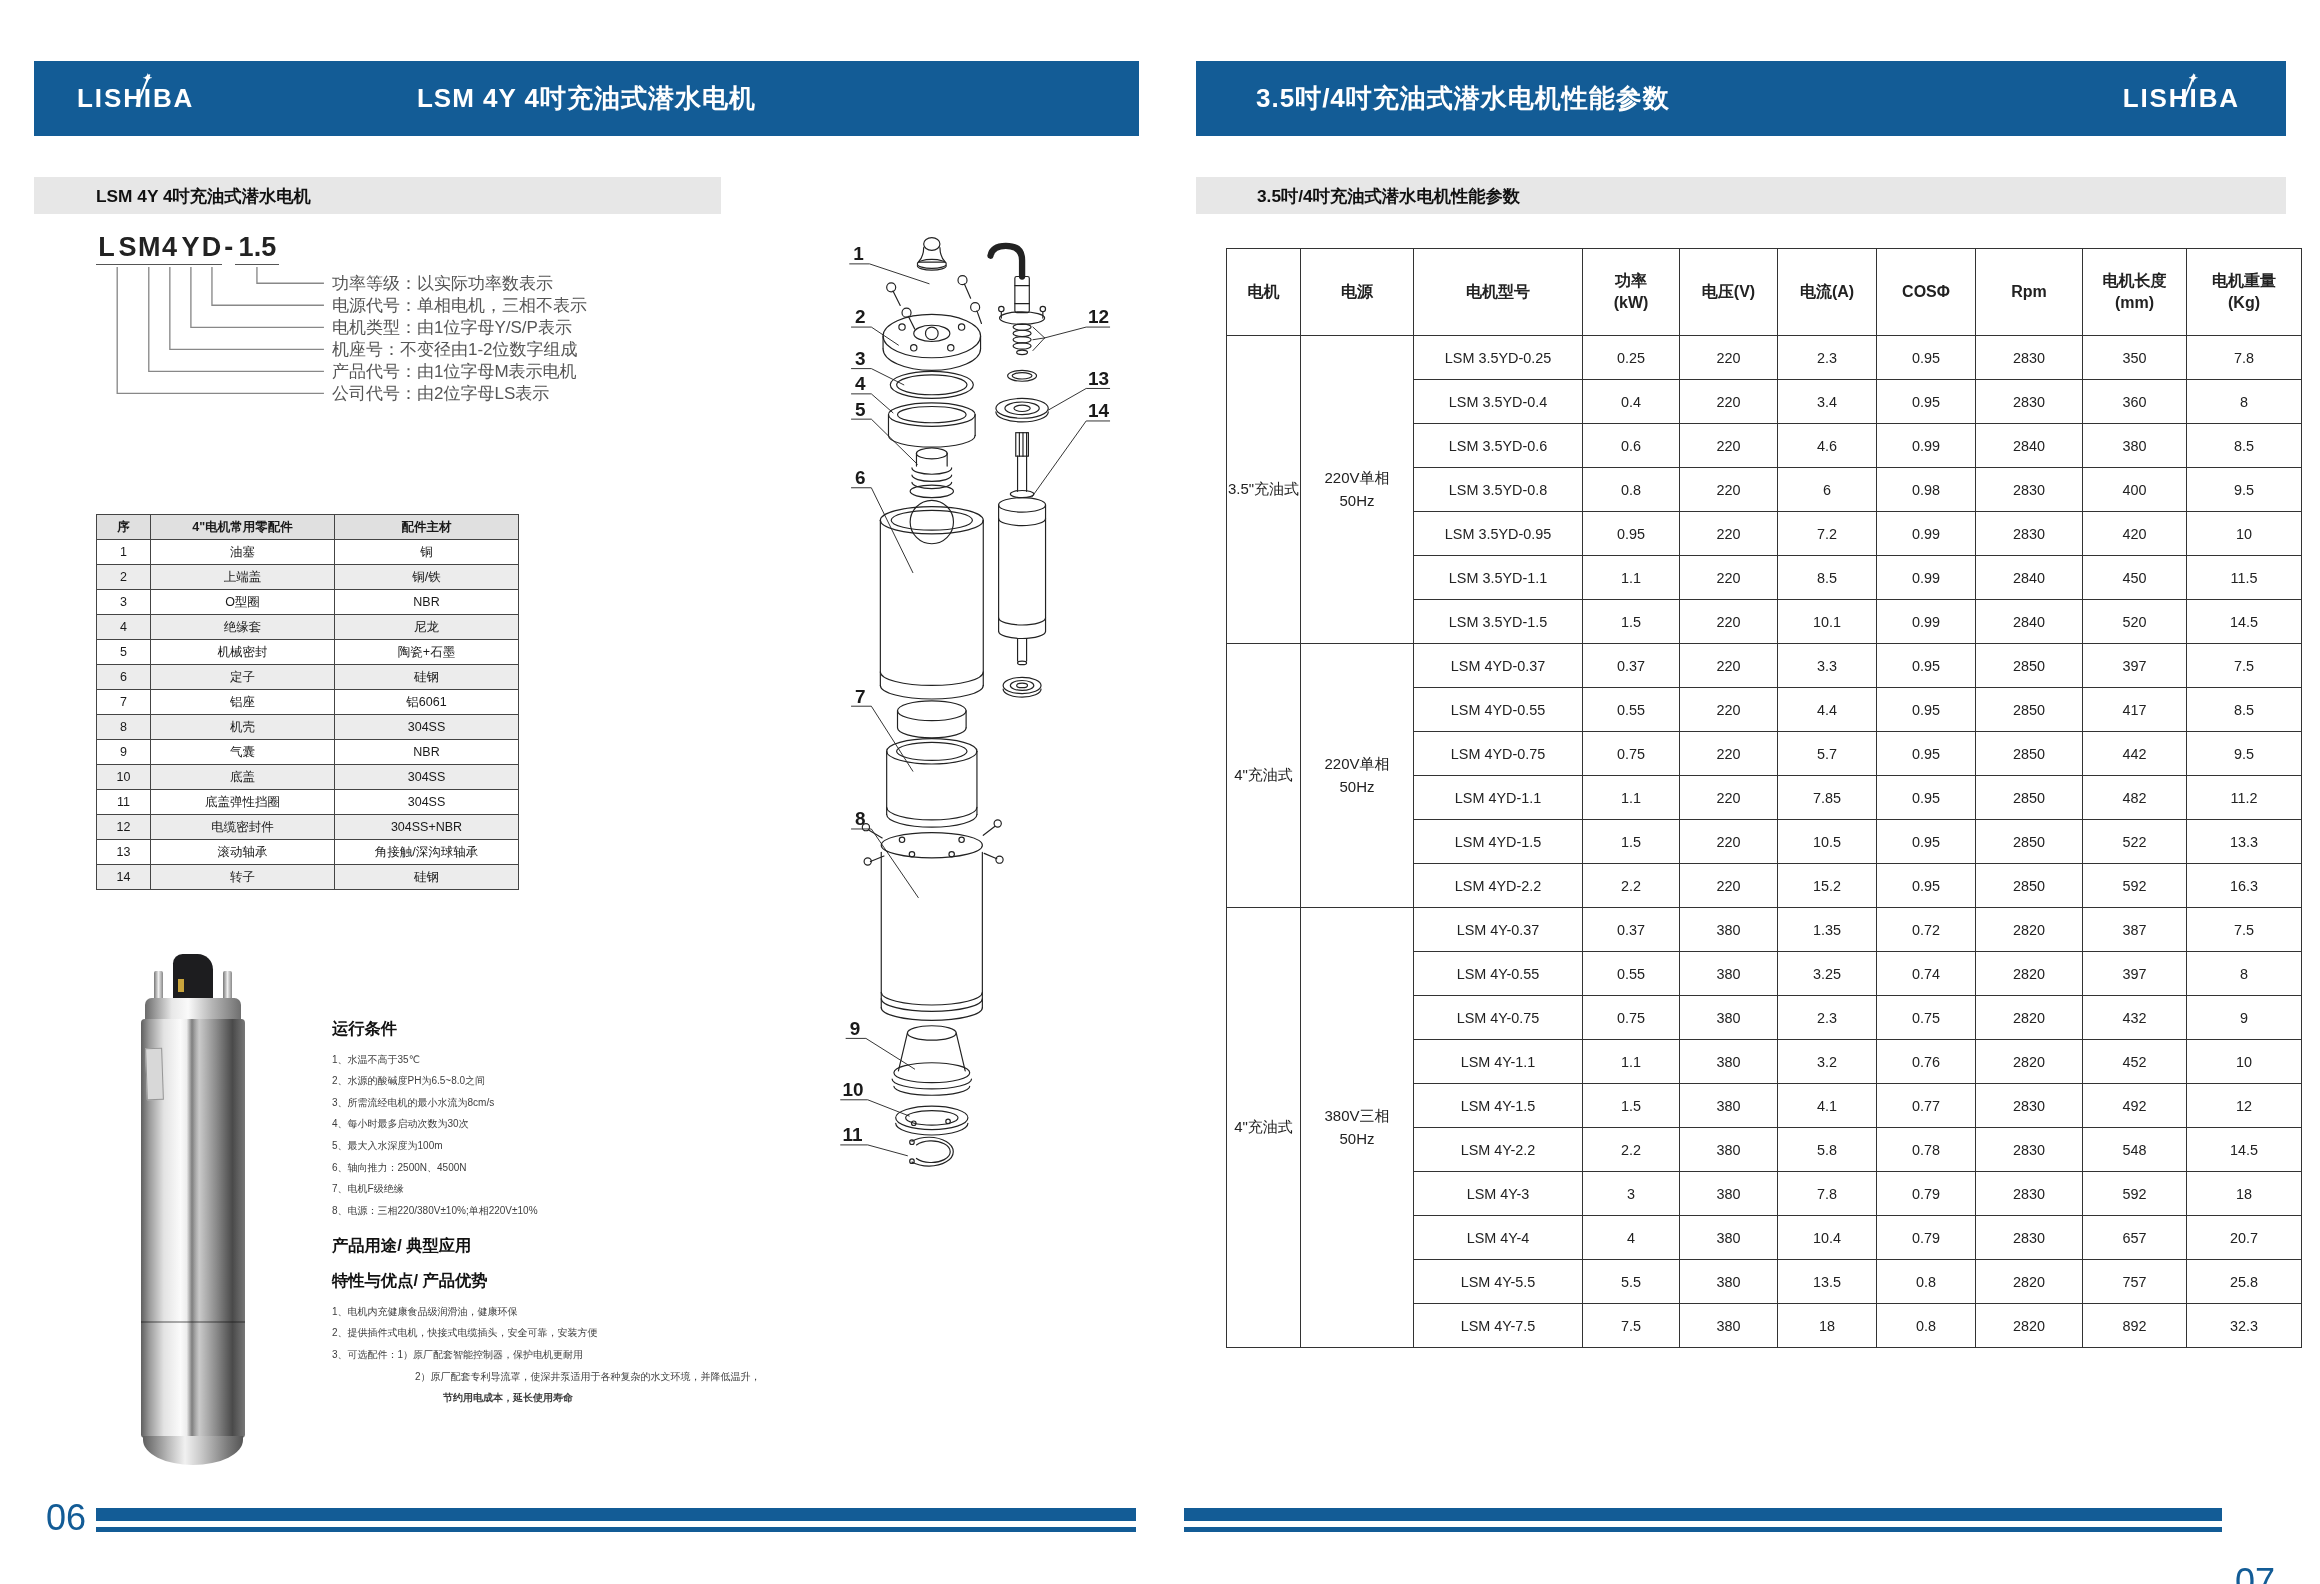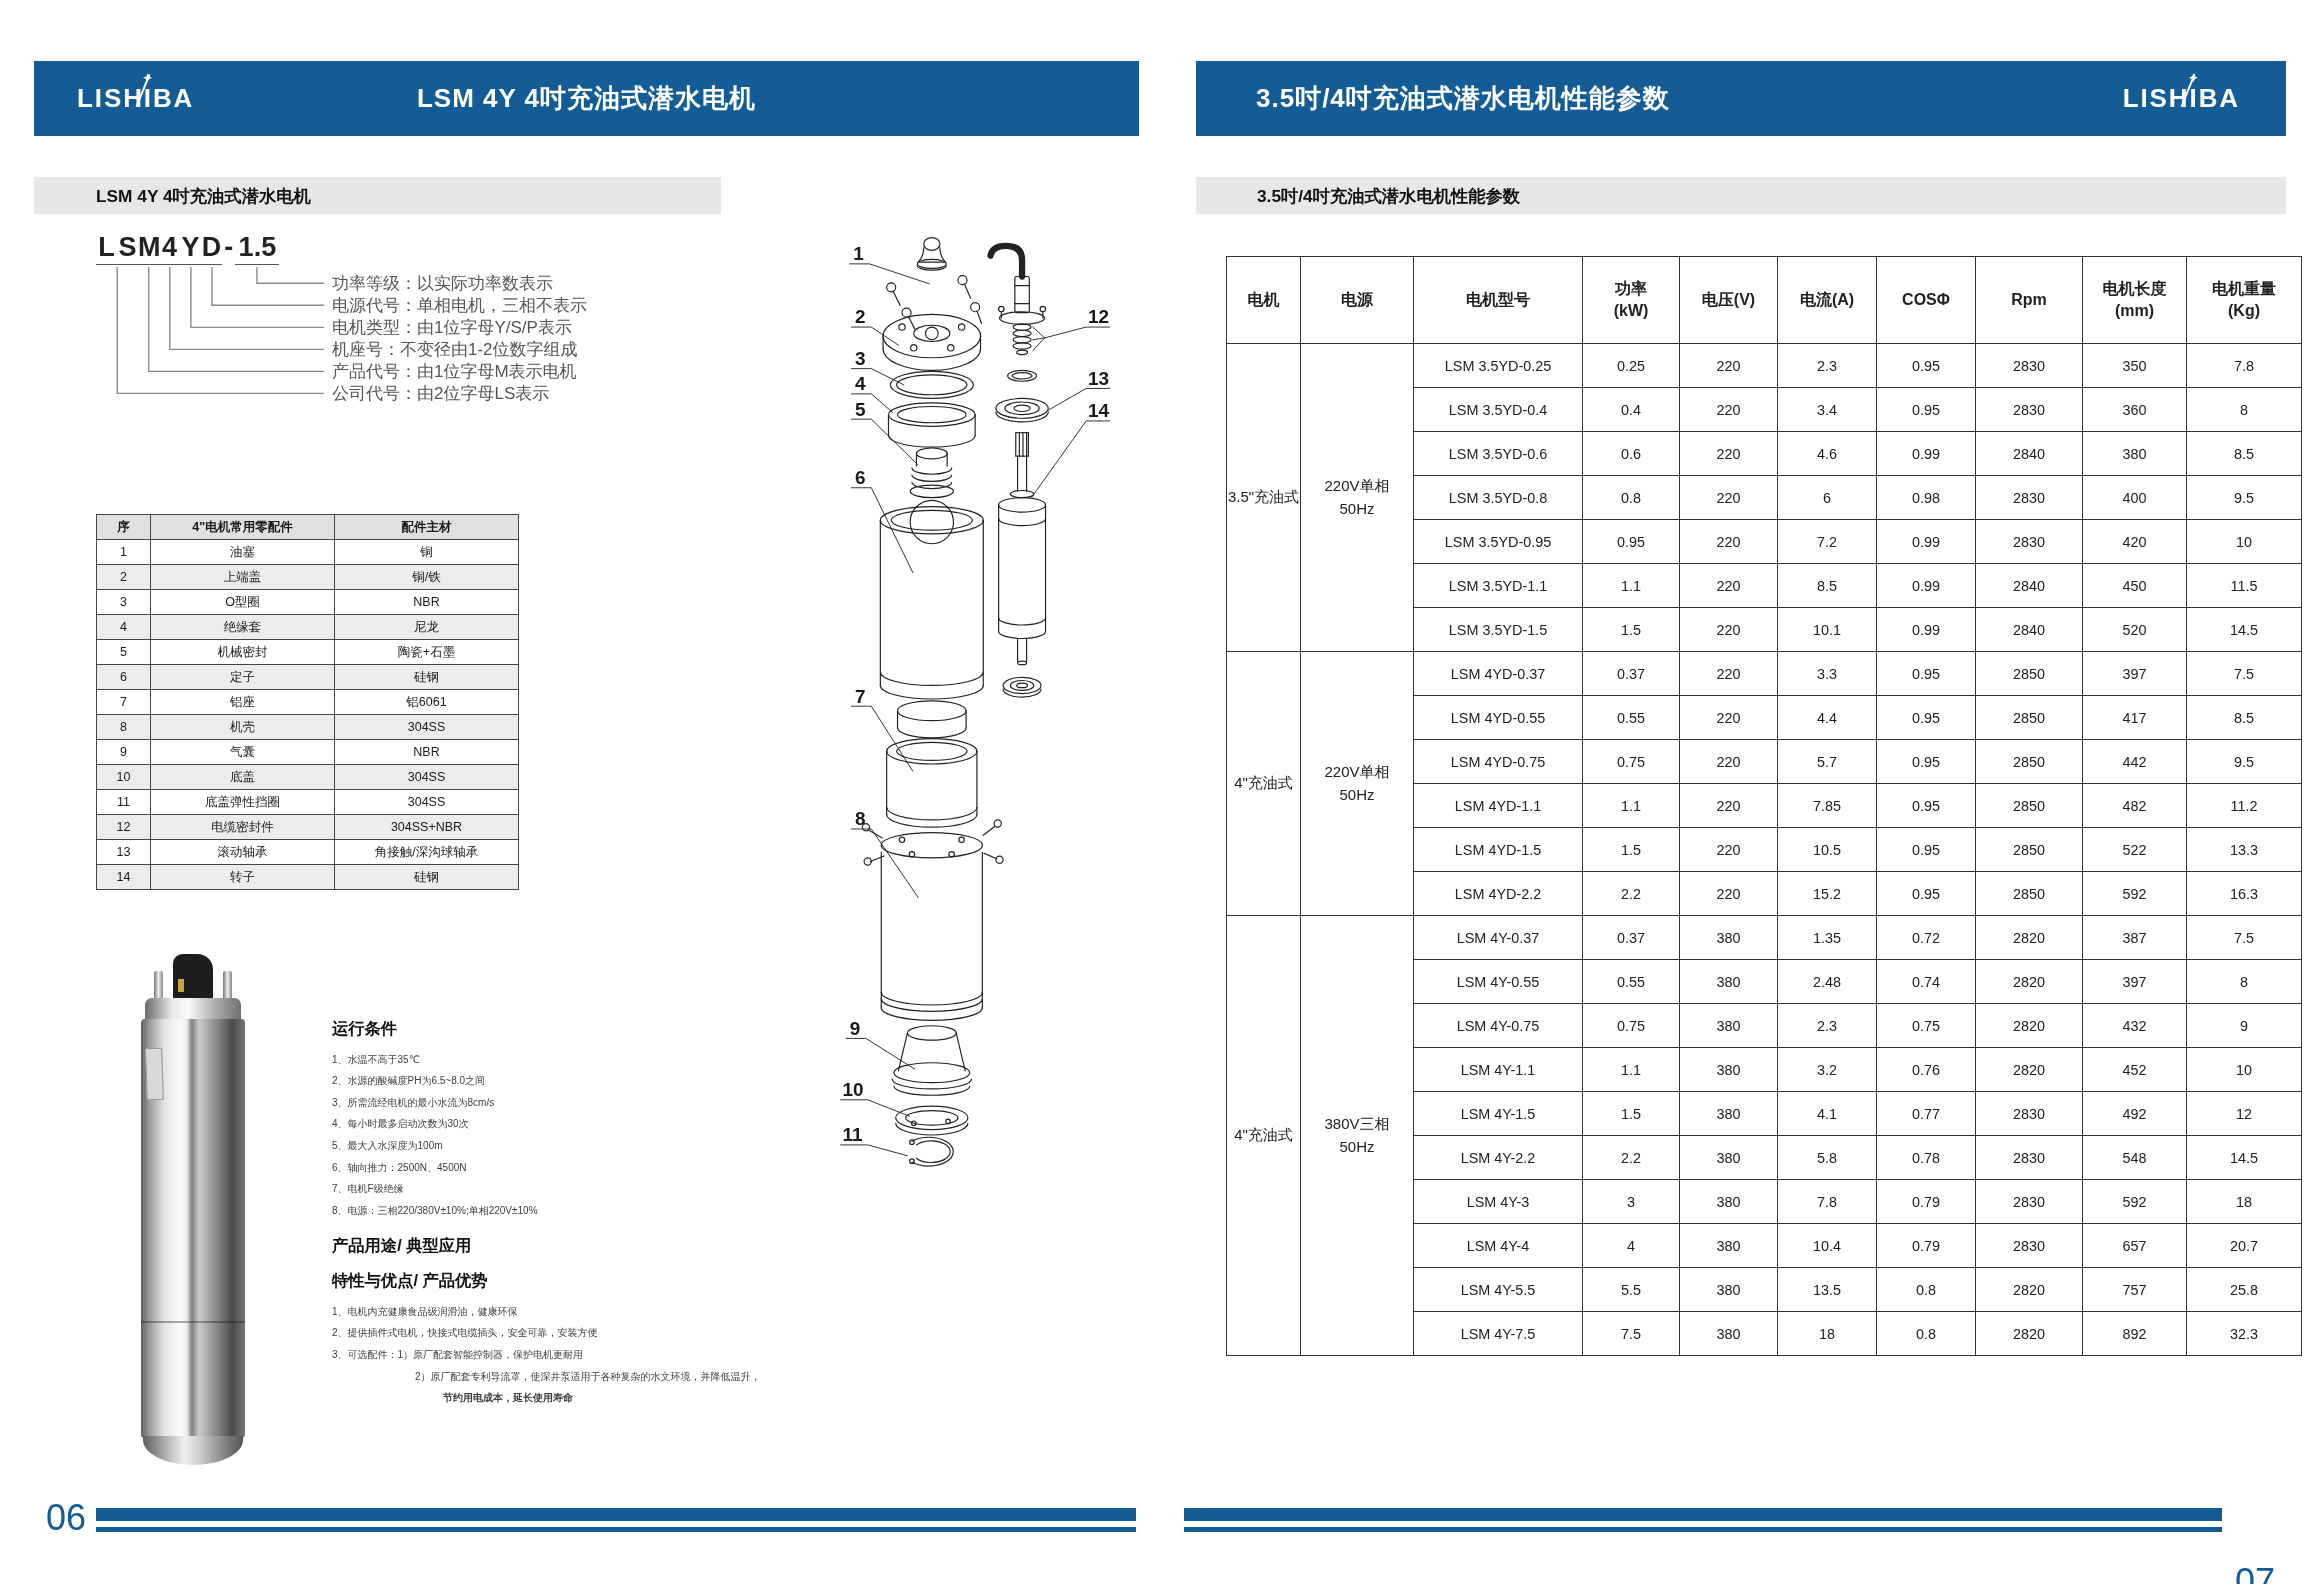--- a/index.html
+++ b/index.html
@@ -34,21 +34,21 @@
   .model-labels{left:332px;top:273px;width:307px;}
   .model-labels div{height:22px;line-height:22px;font-size:17px;color:#555;white-space:nowrap;}
   
   .parts-table{left:96px;top:514px;}
   .parts-table table{border-collapse:collapse;table-layout:fixed;width:418px;border:1px solid #444;}
   .parts-table th,.parts-table td{border:1px solid #444;font-size:12.5px;text-align:center;height:24px;padding:0;color:#1a1a1a;}
   .parts-table th{background:#e0e0e0;font-weight:bold;}
   .parts-table tr.alt td{background:#ececec;}
   
   .perf{left:1226px;top:248px;}
-  .perf table{border-collapse:collapse;table-layout:fixed;width:1075px;border:1.9px solid #222;margin-top:8px;}
+  .perf table{border-collapse:collapse;table-layout:fixed;width:1075px;border:1.9px solid #222;}
   .perf th,.perf td{border:1px solid #333;text-align:center;vertical-align:middle;padding:0;
                     font-size:14.4px;color:#222;height:43px;overflow:hidden;white-space:nowrap;}
   .perf thead th{height:86px;font-weight:bold;font-size:16px;line-height:1.4;background:#fff;}
   .perf tr.gstart td{border-top:1.9px solid #222;}
   .perf td.gcell{font-size:15px;line-height:1.5;}
   
   .textcol{left:332px;top:1018px;width:576px;}
   .textcol .h{font-size:16.3px;font-weight:bold;color:#111;margin:13.4px 0 8.6px 0;}
   .textcol .h:first-child{margin-top:0;}
   .textcol .li{font-size:10px;line-height:21.6px;color:#3d3d3d;white-space:nowrap;}
@@ -631,21 +631,21 @@
           <td>1.35</td>
           <td>0.72</td>
           <td>2820</td>
           <td>387</td>
           <td>7.5</td>
         </tr>
         <tr>
           <td>LSM 4Y-0.55</td>
           <td>0.55</td>
           <td>380</td>
-          <td>2.48</td>
+          <td>3.25</td>
           <td>0.74</td>
           <td>2820</td>
           <td>397</td>
           <td>8</td>
         </tr>
         <tr>
           <td>LSM 4Y-0.75</td>
           <td>0.75</td>
           <td>380</td>
           <td>2.3</td>

